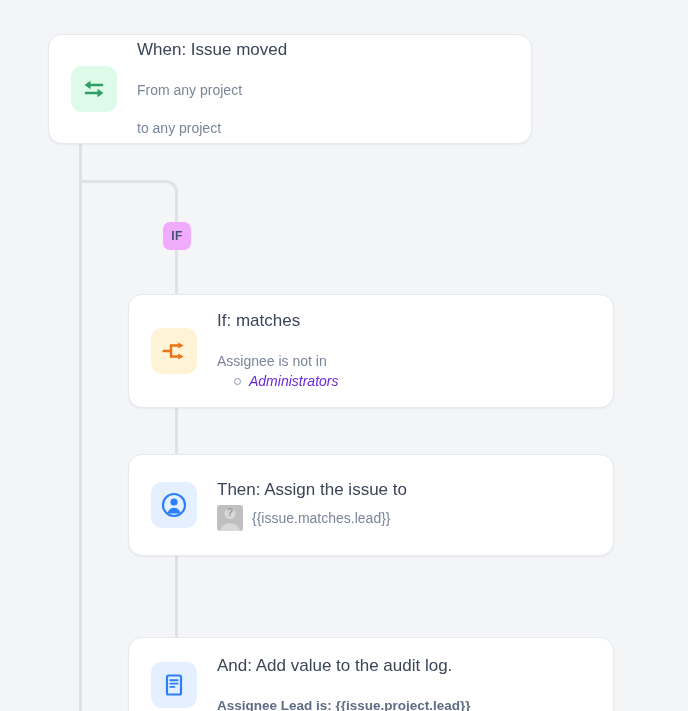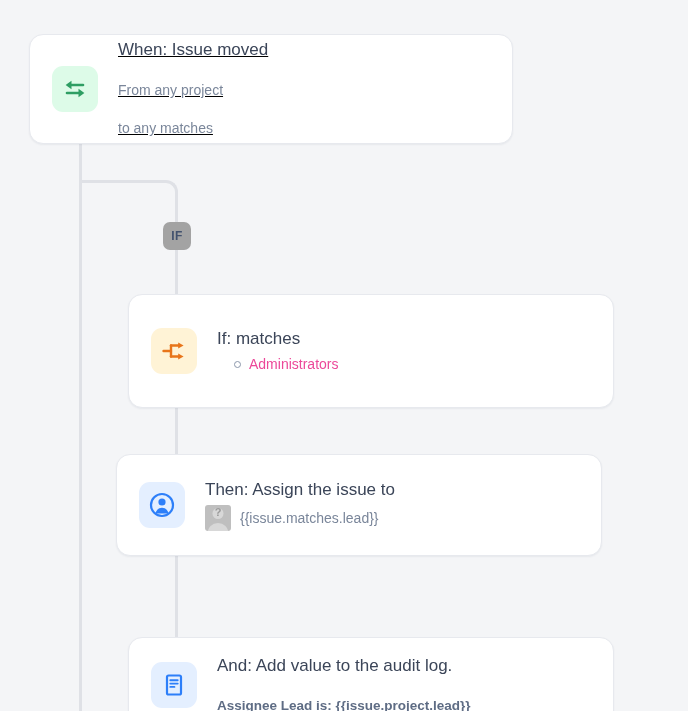--- a/index.html
+++ b/index.html
@@ -73,21 +73,21 @@
     height: 461px;
   }
 
   .if-badge {
     position: absolute;
     left: 163px;
     top: 222px;
     width: 28px;
     height: 28px;
     border-radius: 7px;
-    background: #a3a3a3;
+    background: #f0abfc;
     color: #42526e;
     font-size: 12px;
     font-weight: 600;
     letter-spacing: .3px;
     display: flex;
     align-items: center;
     justify-content: center;
   }
 
   
@@ -95,23 +95,23 @@
     position: absolute;
     background: #ffffff;
     border: 1px solid #e7e9ee;
     border-radius: 14px;
     box-shadow: 0 1px 2px rgba(9,30,66,.06);
     display: flex;
     align-items: center;
     padding: 0 22px;
   }
 
-  .card-trigger { left: 29px;  top: 34px;  width: 484px; height: 110px; text-decoration: underline; }
+  .card-trigger { left: 48px;  top: 34px;  width: 484px; height: 110px; }
   .card-if      { left: 128px; top: 294px; width: 486px; height: 114px; justify-content: flex-end; }
-  .card-then    { left: 116px; top: 454px; width: 486px; height: 102px; }
+  .card-then    { left: 128px; top: 454px; width: 486px; height: 102px; }
   .card-and     { left: 128px; top: 637px; width: 486px; height: 96px; }
 
   .card-icon {
     flex: 0 0 auto;
     width: 46px;
     height: 46px;
     border-radius: 11px;
     display: flex;
     align-items: center;
     justify-content: center;
@@ -144,24 +144,25 @@
     font-size: 13.5px;
   }
 
   .sub-list {
     list-style: none;
     margin: 0;
     padding: 0 0 0 16px;
   }
   .sub-list li {
     font-size: 14px;
-    color: #ec4899;
+    color: #6d28d9;
     line-height: 1.44;
     position: relative;
     padding-left: 16px;
+    font-style: italic;
   }
   .sub-list li::before {
     content: "";
     position: absolute;
     left: 1px;
     top: 7px;
     width: 5px;
     height: 5px;
     border: 1px solid #8c97ab;
     border-radius: 50%;
@@ -240,39 +241,40 @@
           <line x1="8" y1="10" x2="22" y2="10"></line>
           <line x1="6" y1="18" x2="20" y2="18"></line>
         </g>
         <path d="M10.5 5.8 L4.6 10 L10.5 14.2 Z" fill="#2e9e63"></path>
         <path d="M17.5 13.8 L23.4 18 L17.5 22.2 Z" fill="#2e9e63"></path>
       </svg>
     </div>
     <div class="card-body">
       <div class="card-title">When: Issue moved</div>
       <div class="card-sub">From any project</div>
-      <div class="card-sub">to any matches</div>
+      <div class="card-sub">to any project</div>
     </div>
   </div>
 
   <div class="card card-if">
     <div class="card-icon icon-yellow">
       <svg width="28" height="28" viewBox="0 0 28 28" aria-hidden="true">
         <g stroke="#e8751a" stroke-width="2.4" fill="none" stroke-linecap="round" stroke-linejoin="round">
           <line x1="3.5" y1="14" x2="11" y2="14"></line>
           <path d="M11 8.5 L11 19.5"></path>
           <line x1="11" y1="8.5" x2="19" y2="8.5"></line>
           <line x1="11" y1="19.5" x2="19" y2="19.5"></line>
         </g>
         <path d="M18.2 5.4 L23.6 8.5 L18.2 11.6 Z" fill="#e8751a"></path>
         <path d="M18.2 16.4 L23.6 19.5 L18.2 22.6 Z" fill="#e8751a"></path>
       </svg>
     </div>
     <div class="card-body">
       <div class="card-title">If: matches</div>
+      <div class="card-sub">Assignee is not in</div>
       <ul class="sub-list">
         <li>Administrators</li>
       </ul>
     </div>
   </div>
 
   <div class="card card-then">
     <div class="card-icon icon-blue">
       <svg width="28" height="28" viewBox="0 0 28 28" aria-hidden="true">
         <circle cx="14" cy="14" r="11" fill="none" stroke="#2d7ff9" stroke-width="2.2"></circle>

